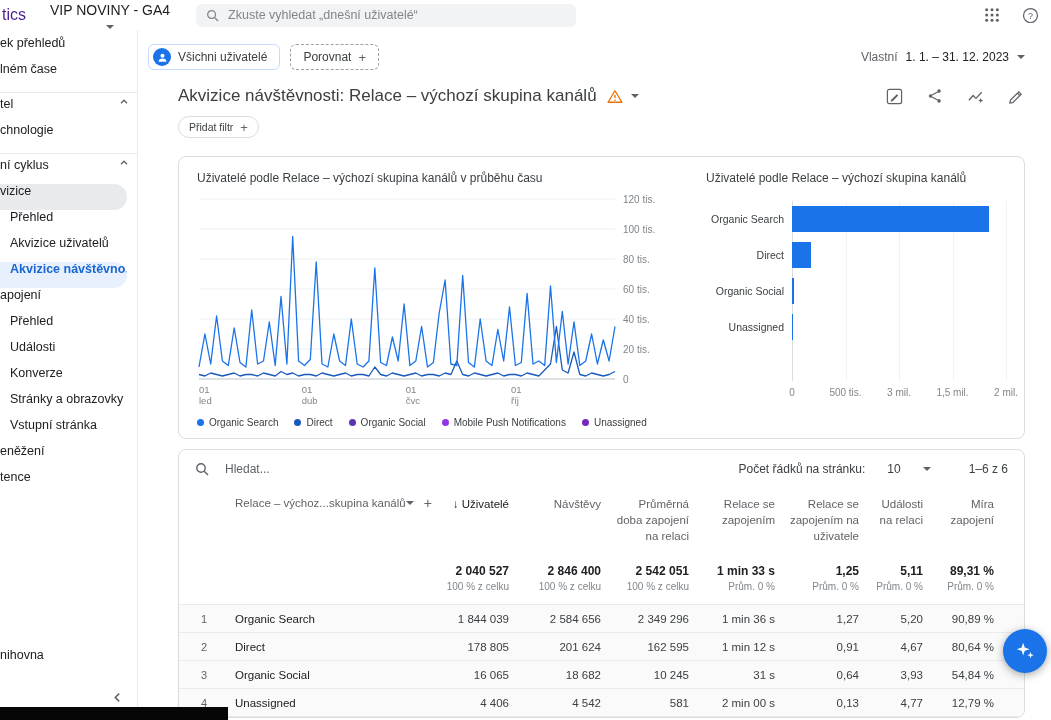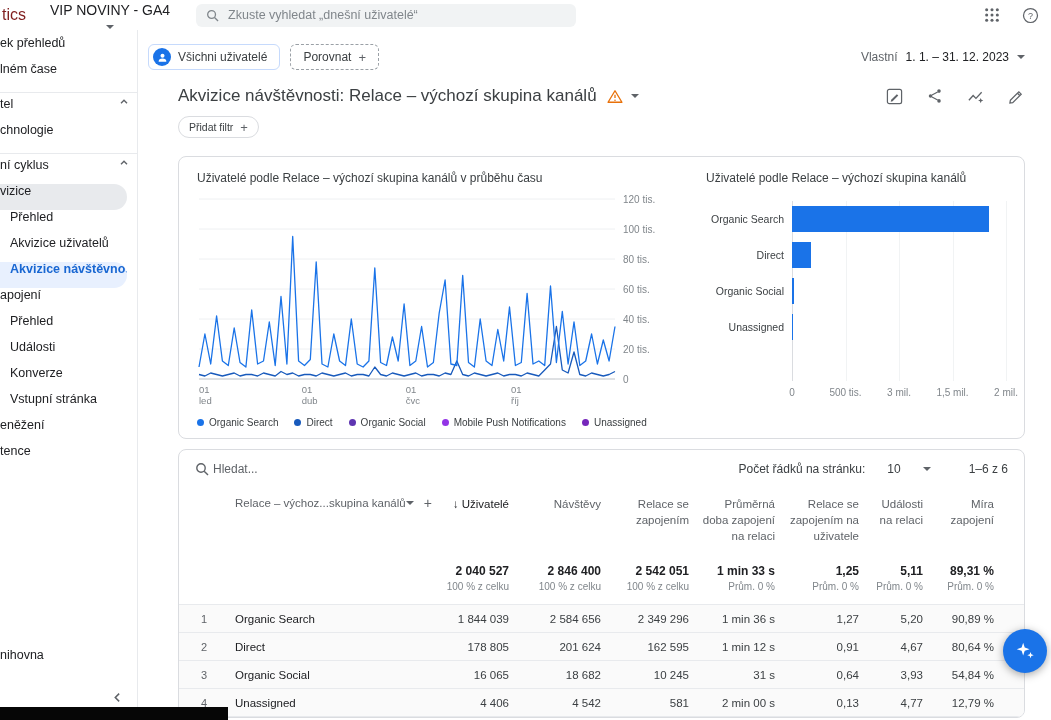--- a/index.html
+++ b/index.html
@@ -1,21 +1,21 @@
 <!DOCTYPE html>
 <html><head>
 <meta charset="utf-8">
 <style>
   html,body{margin:0;padding:0;width:1051px;height:720px;overflow:hidden;background:#fff;
     font-family:"Liberation Sans", sans-serif;color:#202124;}
   .app{display:flex;flex-direction:column;width:1051px;height:720px;position:relative;}
 
   
   .topbar{height:30px;display:flex;align-items:center;flex:0 0 30px;background:#fff;}
-  .logo-frag{font-size:16px;color:#7f1d1d;padding-left:2px;width:36px;}
+  .logo-frag{font-size:16px;color:#4c1d95;padding-left:2px;width:36px;}
   .property{display:flex;align-items:center;gap:7px;font-size:14px;color:#202124;margin-left:12px;cursor:pointer;flex-direction:column;}
   .caret{display:inline-block;width:0;height:0;border-left:4px solid transparent;border-right:4px solid transparent;border-top:4.5px solid #5f6368;}
   .gsearch{margin-left:26px;width:360px;height:23px;background:#f1f3f4;border-radius:6px;display:flex;align-items:center;gap:9px;padding:0 10px;color:#80868b;font-size:12.5px;}
   .top-icons{margin-left:auto;display:flex;align-items:center;gap:22px;padding-right:12px;}
   .icon-btn{display:flex;align-items:center;justify-content:center;cursor:pointer;}
 
   
   .content{display:flex;flex:1;min-height:0;}
   .sidebar{width:138px;flex:0 0 138px;border-right:1px solid #e8eaed;box-sizing:border-box;padding-top:6px;display:flex;flex-direction:column;background:#fff;}
   .nav-item{height:26px;display:flex;align-items:flex-start;font-size:12.5px;color:#202124;cursor:pointer;padding-right:8px;white-space:nowrap;overflow:hidden;}
@@ -67,21 +67,21 @@
   .bar-row{display:flex;align-items:center;height:36px;position:relative;}
   .bar-label{width:78px;flex:0 0 78px;text-align:right;padding-right:8px;font-size:10.5px;color:#3c4043;}
   .bar-track{flex:1;height:26px;position:relative;}
   .bar-fill{height:100%;}
   .bar-axis{margin-left:86px;position:relative;height:14px;margin-top:6px;font-size:10px;color:#80868b;}
   .bar-axis span{position:absolute;transform:translateX(-50%);white-space:nowrap;}
 
   
   .table-card{margin-top:10px;border:1px solid #dadce0;border-radius:8px;overflow:hidden;box-sizing:border-box;background:#fff;}
   .table-toolbar{height:38px;display:flex;align-items:center;padding:0 16px;}
-  .tbl-search{display:flex;align-items:center;gap:4px;font-size:12px;color:#5f6368;cursor:text;}
+  .tbl-search{display:flex;align-items:center;gap:16px;font-size:12px;color:#5f6368;cursor:text;}
   .toolbar-right{margin-left:auto;display:flex;align-items:center;gap:8px;font-size:12px;color:#3c4043;}
   .rpp-select{display:flex;align-items:center;gap:22px;margin-left:14px;cursor:pointer;}
   .pagination{margin-left:30px;color:#3c4043;}
 
   .tr{display:grid;grid-template-columns:56px 198px 88px 92px 88px 86px 84px 64px 1fr;align-items:start;}
   .th{font-size:11.5px;color:#5f6368;padding-top:8px;line-height:1.4;}
   .th.metric,.td.metric,.tot-cell{text-align:right;padding-right:12px;}
   .th.last,.td.last,.tot-cell.last{padding-right:30px;}
   .th.sorted{color:#202124;}
   .sort-arrow{margin-right:3px;}
@@ -193,20 +193,23 @@
       <div class="nav-item sub">
           <span>Přehled</span>
         </div>
       <div class="nav-item sub">
           <span>Události</span>
         </div>
       <div class="nav-item sub">
           <span>Konverze</span>
         </div>
       <div class="nav-item sub">
+          <span>Stránky a obrazovky</span>
+        </div>
+      <div class="nav-item sub">
           <span>Vstupní stránka</span>
         </div>
       <div class="nav-item cut">
           <span>eněžení</span>
         </div>
       <div class="nav-item cut">
           <span>tence</span>
         </div>
       <div class="nav-item cut lib">
           <span>nihovna</span>
@@ -413,22 +416,22 @@
         <div class="tbl">
           <div class="tr head">
             <div class="th"></div>
             <div class="th-dim">
               <span>Relace – výchoz...skupina kanálů</span>
               <i class="caret"></i>
               <span class="plus-glyph">+</span>
             </div>
             <div class="th metric sorted"><span class="sort-arrow">↓</span><span>Uživatelé</span></div>
             <div class="th metric"><span>Návštěvy</span></div>
+            <div class="th metric"><span>Průměrná doba zapojení na relaci</span></div>
             <div class="th metric"><span>Relace se zapojením</span></div>
-            <div class="th metric"><span>Průměrná doba zapojení na relaci</span></div>
             <div class="th metric"><span>Relace se zapojením na uživatele</span></div>
             <div class="th metric"><span>Události na relaci</span></div>
             <div class="th metric last"><span>Míra zapojení</span></div>
           </div>
 
           <div class="tr totals">
             <div></div>
               <div></div>
             <div class="tot-cell">
                 <div class="tot-val">2 040 527</div>

